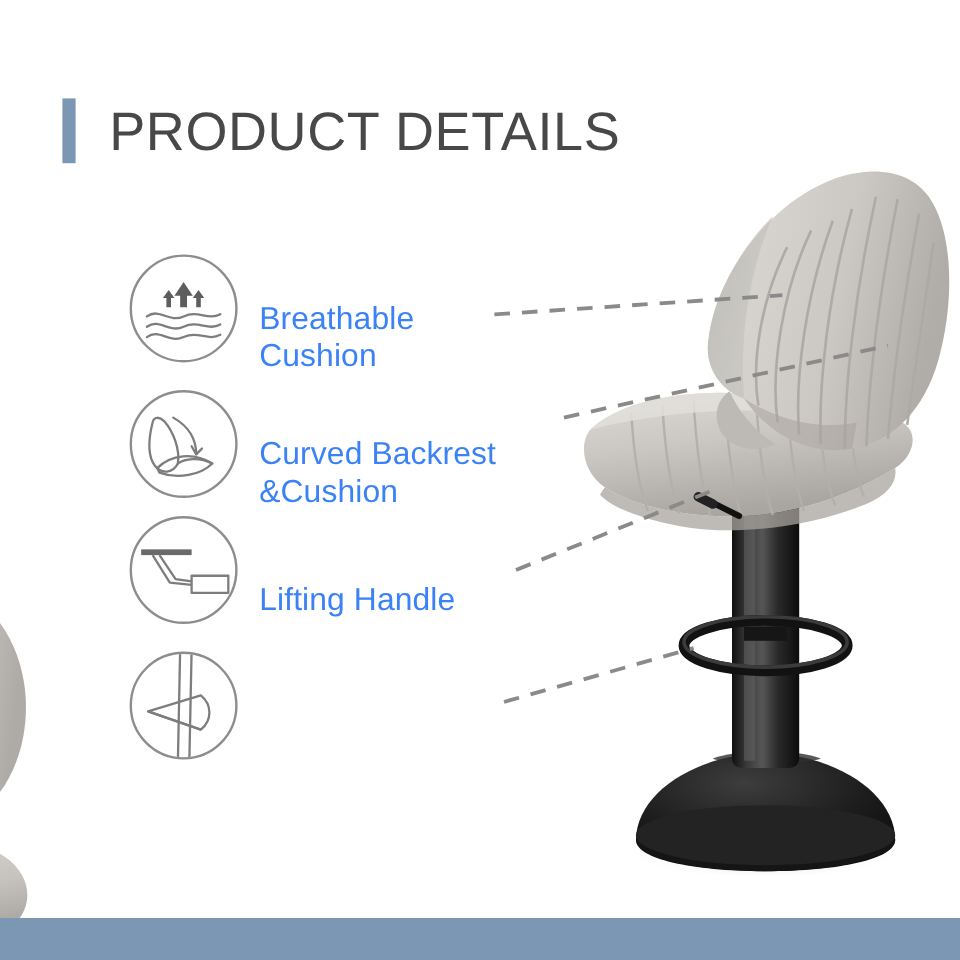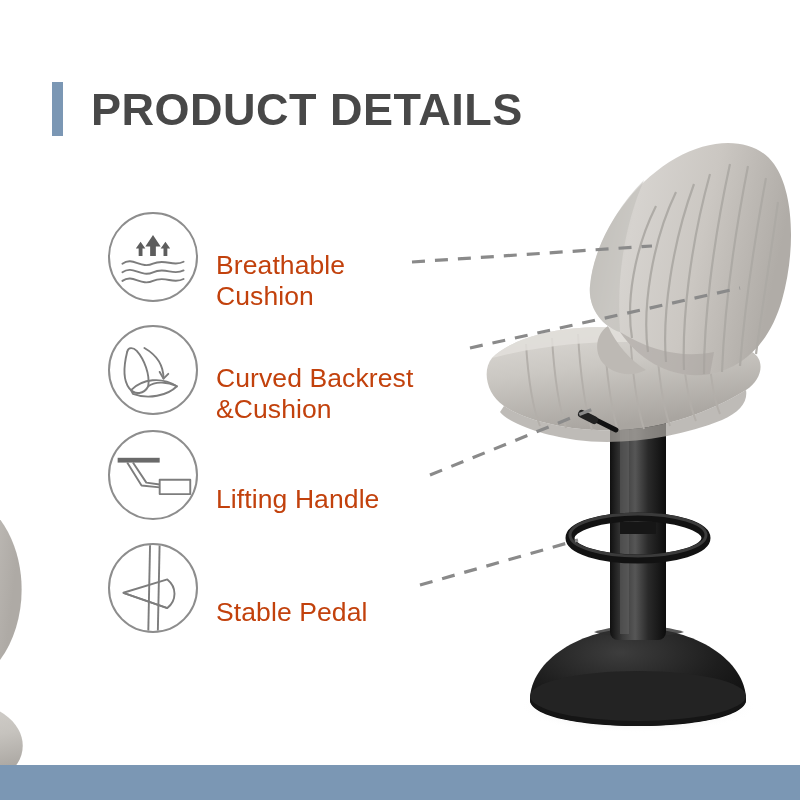--- a/index.html
+++ b/index.html
@@ -26,21 +26,21 @@
     gap: 28px;
   }
   .accent-bar {
     width: 11px;
     height: 54px;
     background: #7b97b4;
     flex: none;
   }
   .page-title {
     font-size: 45px;
-    font-weight: bold;
+    font-weight: normal;
     letter-spacing: 0.5px;
     color: #484848;
     line-height: 1;
     white-space: nowrap;
   }
 
   
   .features {
     position: absolute;
     left: 108px;
@@ -66,21 +66,21 @@
     border: 2.2px solid #8d8d8d;
     box-sizing: border-box;
     flex: none;
     position: relative;
     overflow: hidden;
   }
   .icon-circle svg { display: block; width: 100%; height: 100%; }
 
   .feature-label {
     font-size: 26.5px;
-    color: #c2410c;
+    color: #3b82f6;
     line-height: 1.16;
     white-space: pre-line;
     letter-spacing: 0.1px;
     margin-top: 48px;
   }
 
   
   .connectors {
     position: absolute;
     left: 0; top: 0;
@@ -301,21 +301,20 @@
       <div class="icon-circle">
         <svg viewBox="0 0 90 90">
           <g fill="none" stroke="#7d7d7d" stroke-width="2" stroke-linejoin="round">
             <line x1="42" y1="-4" x2="40" y2="94"></line>
             <line x1="52" y1="-4" x2="50" y2="94"></line>
             <path d="M14 50 L60 36 C70 44 70 58 60 66 Z"></path>
             <path d="M14 50 L60 66"></path>
           </g>
         </svg>
       </div>
-      <div class="feature-label">Stable Pedal</div>
     </div>
   </div>
 
   <svg class="connectors" viewBox="0 0 800 800">
     <g stroke="#8a8a8a" stroke-width="3.2" stroke-dasharray="13 10" fill="none" stroke-linecap="butt">
       <line x1="412" y1="262" x2="652" y2="246"></line>
       <line x1="470" y1="348" x2="740" y2="288"></line>
       <line x1="430" y1="475" x2="598" y2="407"></line>
       <line x1="420" y1="585" x2="578" y2="540"></line>
     </g>

